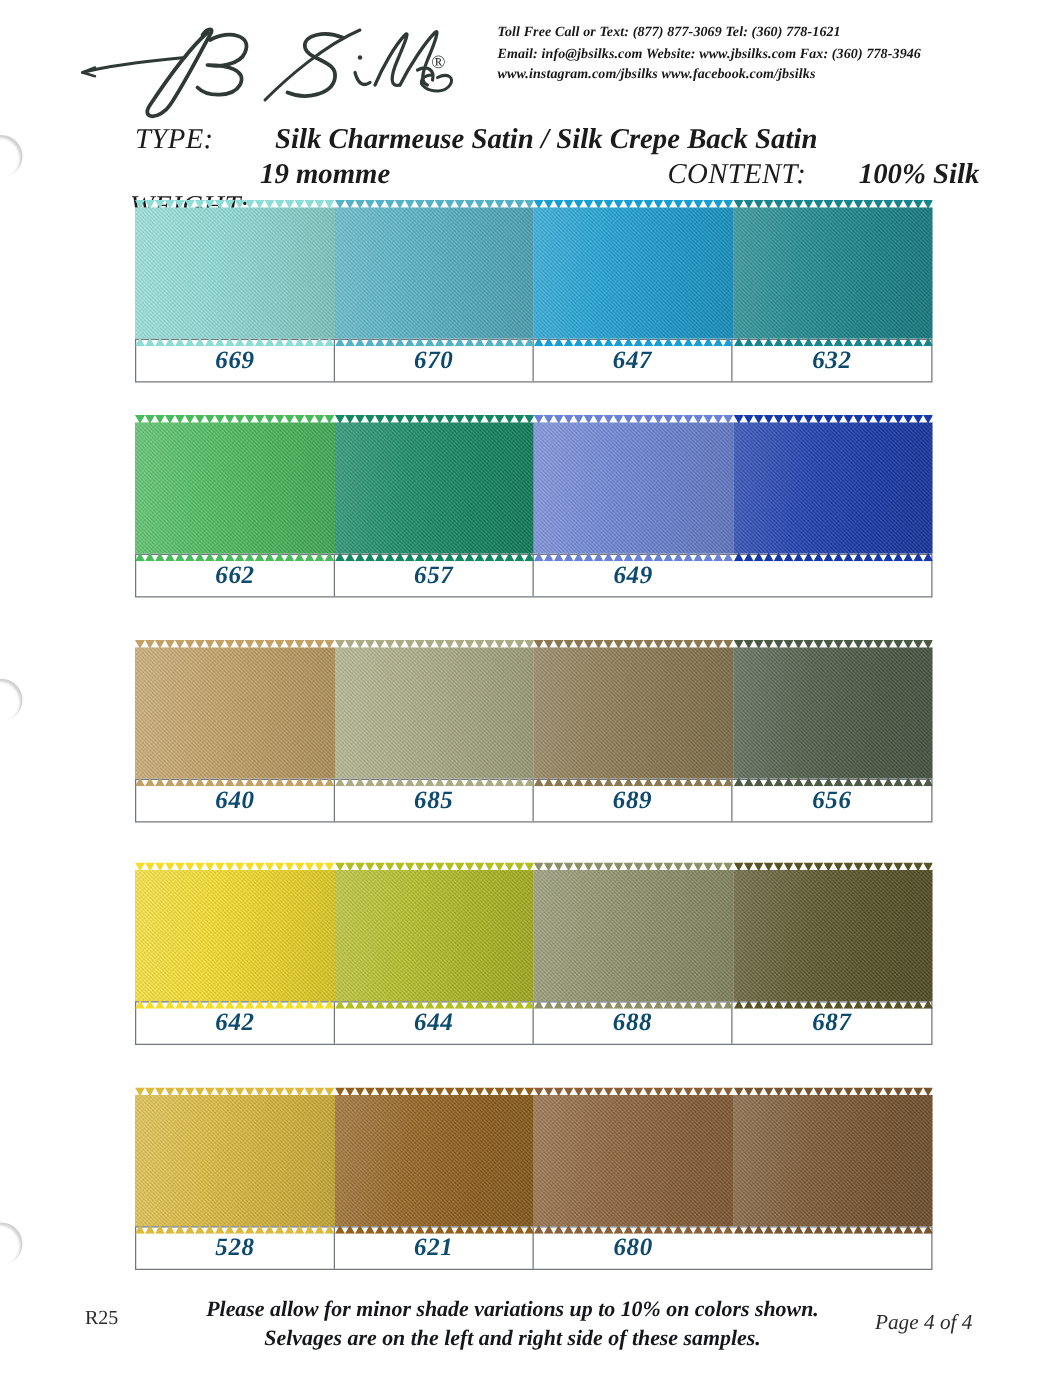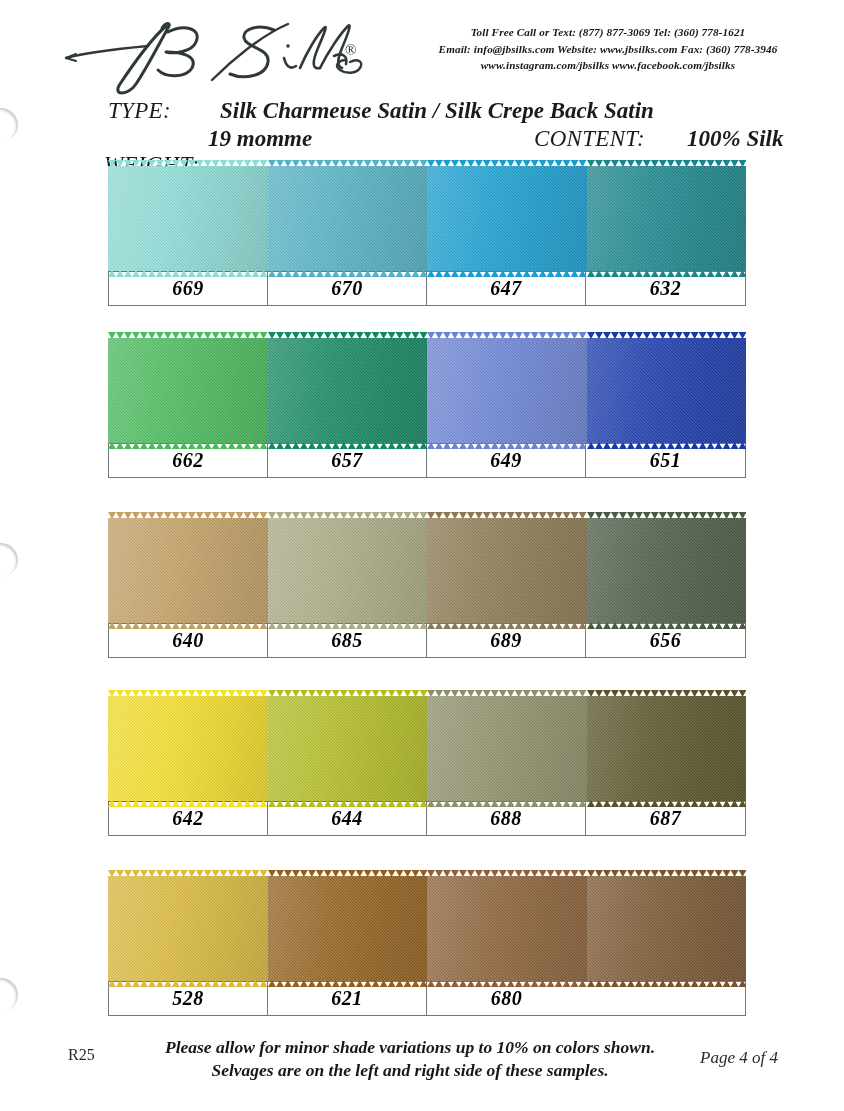--- a/index.html
+++ b/index.html
@@ -51,23 +51,23 @@
     left: 283px;
     top: 24px;
     font-size: 15px;
     font-family: "Liberation Serif", serif;
     color: #2c3330;
   }
 
   .contact {
     position: absolute;
     left: 398px;
-    top: 24px;
+    top: 18px;
     width: 420px;
-    text-align: center;
+    text-align: left;
     font-family: "Liberation Serif", serif;
     font-style: italic;
     font-weight: bold;
     font-size: 11.2px;
     line-height: 16.5px;
     color: #171717;
     letter-spacing: .1px;
   }
   .contact div { white-space: nowrap; }
 
@@ -180,21 +180,21 @@
     height: 100%;
     box-sizing: border-box;
     border-right: 1px solid #70777d;
     display: flex;
     align-items: center;
     justify-content: center;
     font-family: "Liberation Serif", serif;
     font-style: italic;
     font-weight: bold;
     font-size: 20px;
-    color: #000000;
+    color: #0c4a6e;
     letter-spacing: .5px;
   }
   .label-cell:last-child { border-right: none; }
 
   
   .footer {
     position: absolute;
     left: 0;
     top: 1034px;
     width: 844px;
@@ -409,21 +409,20 @@
             <svg viewBox="0 0 160 7" preserveAspectRatio="none">
             <path d="M0 7 L4 0 L8 7 L12 0 L16 7 L20 0 L24 7 L28 0 L32 7 L36 0 L40 7 L44 0 L48 7 L52 0 L56 7 L60 0 L64 7 L68 0 L72 7 L76 0 L80 7 L84 0 L88 7 L92 0 L96 7 L100 0 L104 7 L108 0 L112 7 L116 0 L120 7 L124 0 L128 7 L132 0 L136 7 L140 0 L144 7 L148 0 L152 7 L156 0 L160 7 L160 7 Z" fill="#1638AD"></path>
             </svg>
           </div>
         </div>
       </div>
       <div class="labels">
         <div class="label-cell">662</div>
         <div class="label-cell">657</div>
         <div class="label-cell">649</div>
-        <div class="label-cell">651</div>
       </div>
     </div>
     <div class="swatch-row" style="top: 518px;">
       <div class="swatch-strip">
         <div class="swatch">
           <div class="swatch-fabric" style="background: rgb(195, 161, 100);"></div>
           <div class="pink-top">
             <svg viewBox="0 0 160 7" preserveAspectRatio="none">
             <path d="M0 0 L4 7 L8 0 L12 7 L16 0 L20 7 L24 0 L28 7 L32 0 L36 7 L40 0 L44 7 L48 0 L52 7 L56 0 L60 7 L64 0 L68 7 L72 0 L76 7 L80 0 L84 7 L88 0 L92 7 L96 0 L100 7 L104 0 L108 7 L112 0 L116 7 L120 0 L124 7 L128 0 L132 7 L136 0 L140 7 L144 0 L148 7 L152 0 L156 7 L160 0 L160 0 Z" fill="#C3A164"></path>
             </svg>

